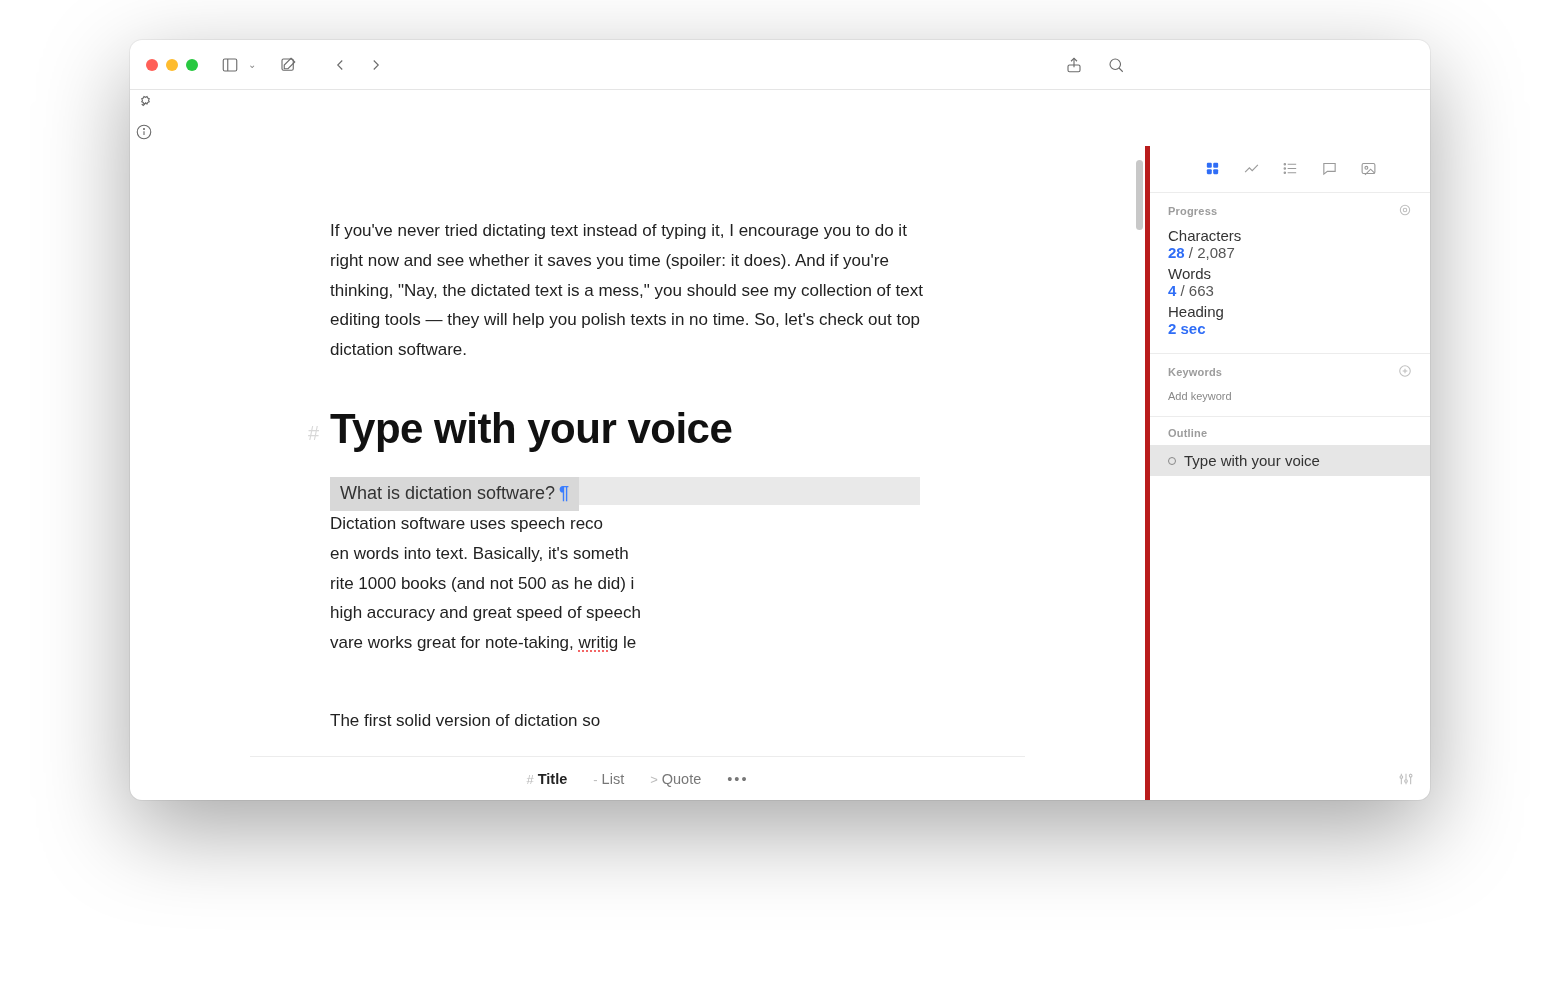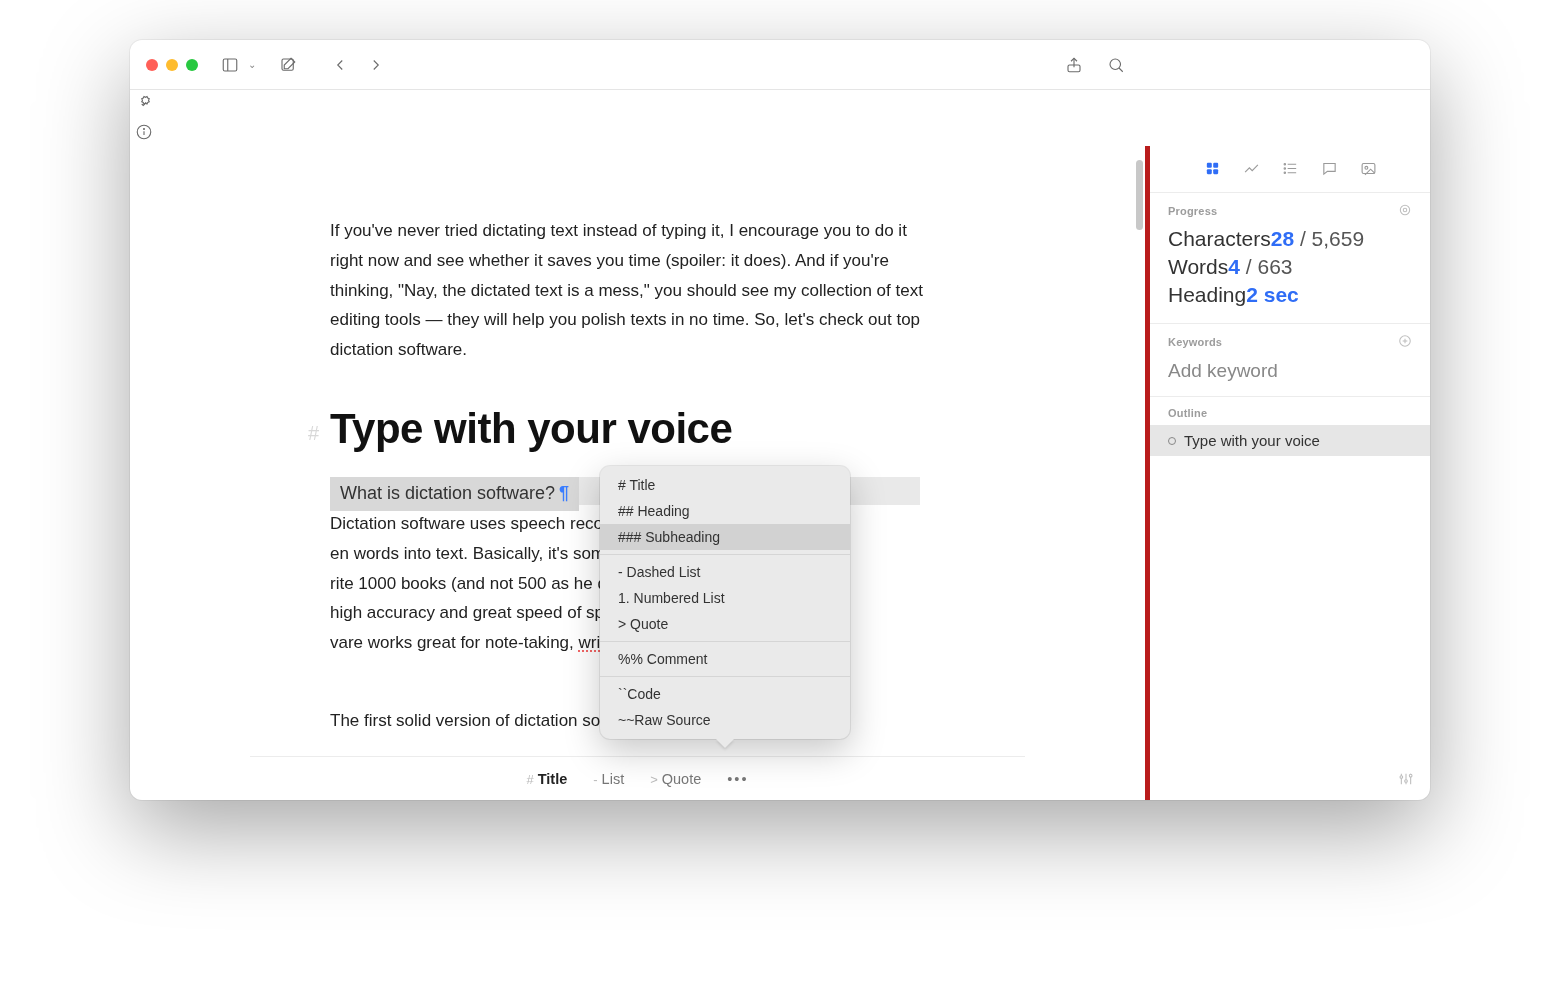--- a/index.html
+++ b/index.html
@@ -181,25 +181,25 @@
   .sb-tabs .tab.active svg.grid rect { fill: #2f6df6; stroke: none; }
 
   .sb-section { padding: 10px 18px 14px; border-bottom: 1px solid #ececec; }
   .sb-section.noborder { border-bottom: none; }
   .sb-hdr {
     display: flex; align-items: center; justify-content: space-between;
     color: #9c9c9c; font-size: 11px; font-weight: 600; letter-spacing: 0.2px;
     margin-bottom: 6px;
   }
   .sb-hdr .hdr-icon { color: #bfbfbf; }
-  .sb-row { display: flex; padding: 2px 0; font-size: 21px; }
+  .sb-row { display: flex; padding: 2px 0; font-size: 15px; flex-direction: column; }
   .sb-row .label { color: #333; }
   .sb-row .val { color: #555; }
   .sb-row .val .blue { color: #2f6df6; font-weight: 700; }
-  .kw-input { color: #888; padding-top: 4px; font-size: 19px; }
+  .kw-input { color: #888; padding-top: 4px; font-size: 11px; }
 
   .outline-item {
     margin: 4px -18px 0;
     background: #e6e6e6;
     padding: 7px 18px;
     display: flex; align-items: center; gap: 8px;
     font-size: 15px;
   }
   .outline-item .bullet {
     width: 8px; height: 8px; border: 1.5px solid #888; border-radius: 50%;
@@ -324,34 +324,20 @@
           <span>vare works great for note-taking, </span><span class="spell">writig</span><span> le</span><br>
           <span style="visibility:hidden">ngers.</span>
         </p>
 
         <p>
           <span>The first solid version of dictation so</span>
           <span style="float:right; visibility:hidden">was</span>
         </p>
       </div>
 
-      <div class="popup">
-        <div class="mi"># Title</div>
-        <div class="mi">## Heading</div>
-        <div class="mi sel">### Subheading</div>
-        <div class="sep"></div>
-        <div class="mi">- Dashed List</div>
-        <div class="mi">1. Numbered List</div>
-        <div class="mi">&gt; Quote</div>
-        <div class="sep"></div>
-        <div class="mi">%% Comment</div>
-        <div class="sep"></div>
-        <div class="mi">``Code</div>
-        <div class="mi">~~Raw Source</div>
-      </div>
 
       <div class="formatbar">
         <div class="item">
           <span class="marker">#</span>
           <span class="active">Title</span>
         </div>
         <div class="item">
           <span class="marker">-</span>
           <span>List</span>
         </div>
@@ -410,21 +396,21 @@
           <span>Progress</span>
           <span class="hdr-icon">
             <svg width="14" height="14" viewBox="0 0 24 24" fill="none" stroke="currentColor" stroke-width="1.8">
                 <circle cx="12" cy="12" r="8"></circle>
                 <circle cx="12" cy="12" r="3"></circle>
               </svg>
           </span>
         </div>
         <div class="sb-row">
           <span class="label">Characters</span>
-          <span class="val"><span class="blue">28</span><span> / </span><span>5,659</span></span>
+          <span class="val"><span class="blue">28</span><span> / </span><span>2,087</span></span>
         </div>
         <div class="sb-row">
           <span class="label">Words</span>
           <span class="val"><span class="blue">4</span><span> / </span><span>663</span></span>
         </div>
         <div class="sb-row">
           <span class="label">Heading</span>
           <span class="val"><span class="blue">2 sec</span></span>
         </div>
       </div>

